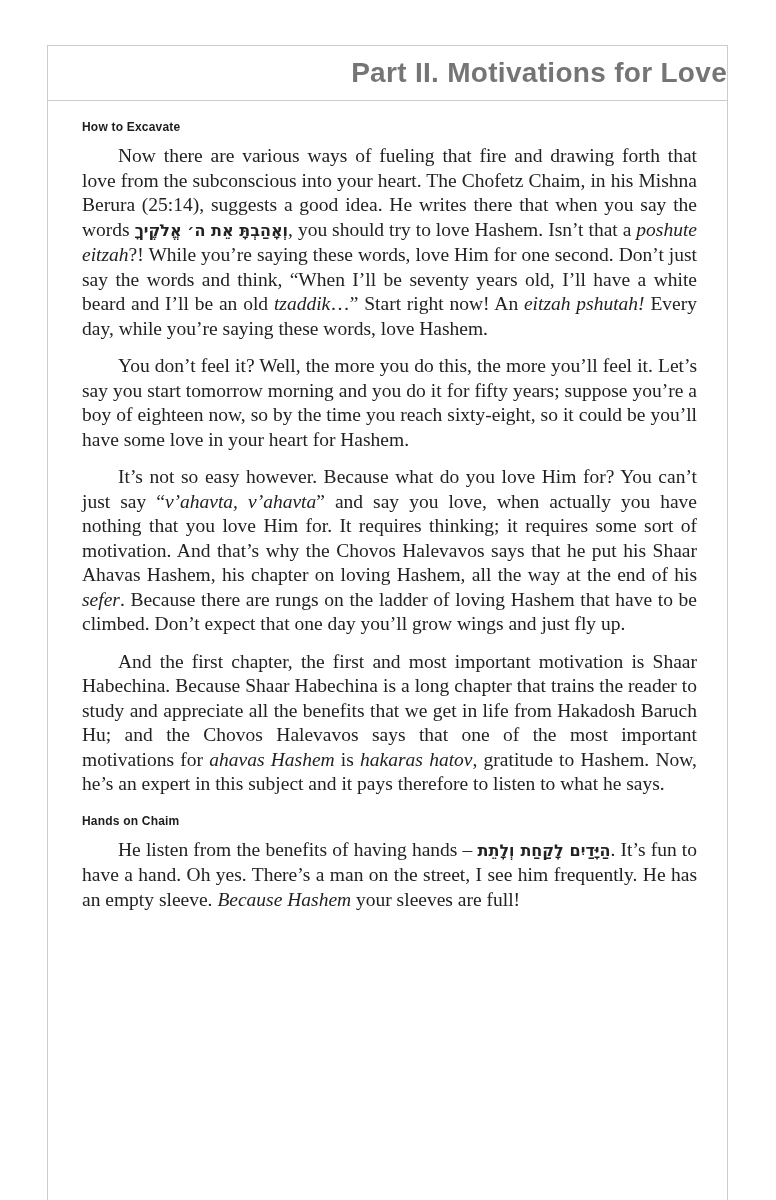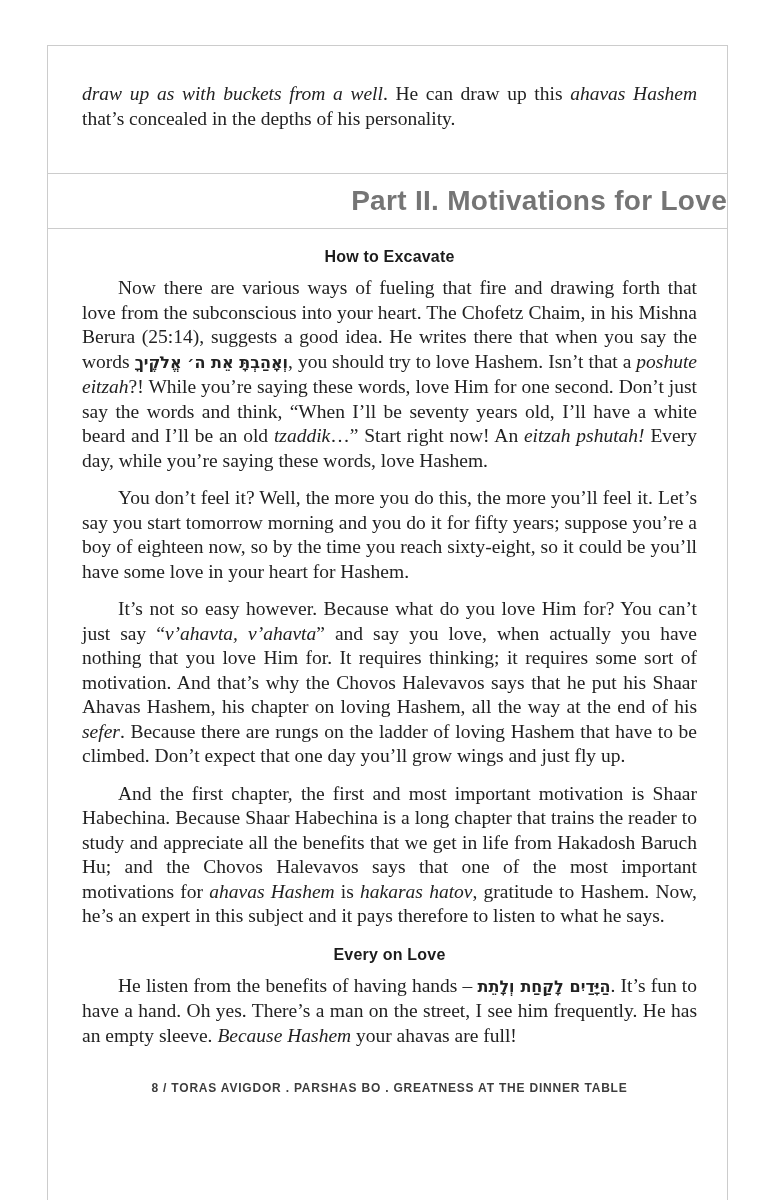--- a/index.html
+++ b/index.html
@@ -59,23 +59,23 @@
     letter-spacing: 0.3px;
     color: #757575;
     margin: 0;
   }
   .content-section {
     padding: 2px 30px 0 34px;
   }
   .section-heading {
     font-family: "Liberation Sans", sans-serif;
     font-weight: bold;
-    font-size: 16px;
+    font-size: 12px;
     color: #1c1c1c;
-    text-align: center;
+    text-align: left;
     letter-spacing: 0.2px;
     margin: 17px 0 10px 0;
   }
   .it { font-style: italic; }
   .heb {
     font-family: "DejaVu Sans", sans-serif;
     font-weight: bold;
     font-size: 0.82em;
     unicode-bidi: isolate;
     direction: rtl;
@@ -88,36 +88,32 @@
     color: #3d3d3d;
     text-align: center;
     margin-top: 33px;
   }
 </style>
 </head>
 <body>
 
 <div class="sheet">
 
-  <section class="intro-section">
-    <p class="body-par"><span class="it">draw up as with buckets from a well</span><span>. He can draw up this </span><span class="it">ahavas Hashem</span><span> that’s concealed in the depths of his personality.</span></p>
-  </section>
 
   <header class="part-band">
     <h1 class="part-title">Part II. Motivations for Love</h1>
   </header>
 
   <main class="content-section">
 
     <h2 class="section-heading">How to Excavate</h2>
     <p class="body-par"><span>Now there are various ways of fueling that fire and drawing forth that love from the subconscious into your heart. The Chofetz Chaim, in his Mishna Berura (25:14), suggests a good idea. He writes there that when you say the words </span><span class="heb" dir="rtl">וְאָהַבְתָּ אֵת ה׳ אֱלֹקֶיךָ</span><span>, you should try to love Hashem. Isn’t that a </span><span class="it">poshute eitzah</span><span>?! While you’re saying these words, love Him for one second. Don’t just say the words and think, “When I’ll be seventy years old, I’ll have a white beard and I’ll be an old </span><span class="it">tzaddik</span><span>…” Start right now! An </span><span class="it">eitzah pshutah!</span><span> Every day, while you’re saying these words, love Hashem.</span></p>
     <p class="body-par"><span>You don’t feel it? Well, the more you do this, the more you’ll feel it. Let’s say you start tomorrow morning and you do it for fifty years; suppose you’re a boy of eighteen now, so by the time you reach sixty-eight, so it could be you’ll have some love in your heart for Hashem.</span></p>
 
     <p class="body-par"><span>It’s not so easy however. Because what do you love Him for? You can’t just say “</span><span class="it">v’ahavta, v’ahavta</span><span>” and say you love, when actually you have nothing that you love Him for. It requires thinking; it requires some sort of motivation. And that’s why the Chovos Halevavos says that he put his Shaar Ahavas Hashem, his chapter on loving Hashem, all the way at the end of his </span><span class="it">sefer</span><span>. Because there are rungs on the ladder of loving Hashem that have to be climbed. Don’t expect that one day you’ll grow wings and just fly up.</span></p>
     <p class="body-par"><span>And the first chapter, the first and most important motivation is Shaar Habechina. Because Shaar Habechina is a long chapter that trains the reader to study and appreciate all the benefits that we get in life from Hakadosh Baruch Hu; and the Chovos Halevavos says that one of the most important motivations for </span><span class="it">ahavas Hashem</span><span> is </span><span class="it">hakaras hatov</span><span>, gratitude to Hashem. Now, he’s an expert in this subject and it pays therefore to listen to what he says.</span></p>
 
-    <h2 class="section-heading">Every on Love</h2>
-    <p class="body-par"><span>He listen from the benefits of having hands – </span><span class="heb" dir="rtl">הַיָּדַיִם לָקַחַת וְלָתֵת</span><span>. It’s fun to have a hand. Oh yes. There’s a man on the street, I see him frequently. He has an empty sleeve. </span><span class="it">Because Hashem</span><span> your ahavas are full!</span></p>
+    <h2 class="section-heading">Hands on Chaim</h2>
+    <p class="body-par"><span>He listen from the benefits of having hands – </span><span class="heb" dir="rtl">הַיָּדַיִם לָקַחַת וְלָתֵת</span><span>. It’s fun to have a hand. Oh yes. There’s a man on the street, I see him frequently. He has an empty sleeve. </span><span class="it">Because Hashem</span><span> your sleeves are full!</span></p>
 
-    <footer class="page-footer">8 / TORAS AVIGDOR . PARSHAS BO . GREATNESS AT THE DINNER TABLE</footer>
   </main>
 
 </div>
 
 </body></html>

